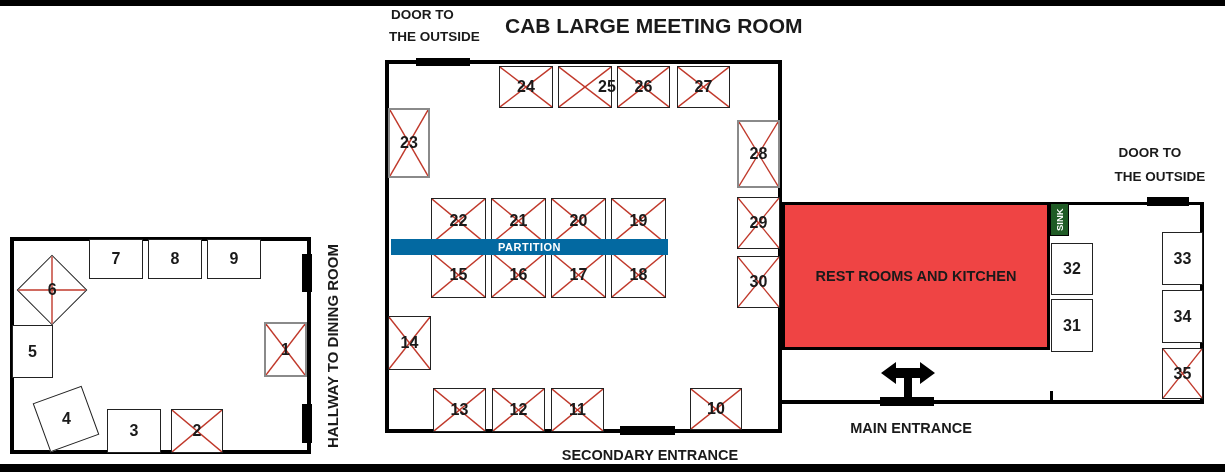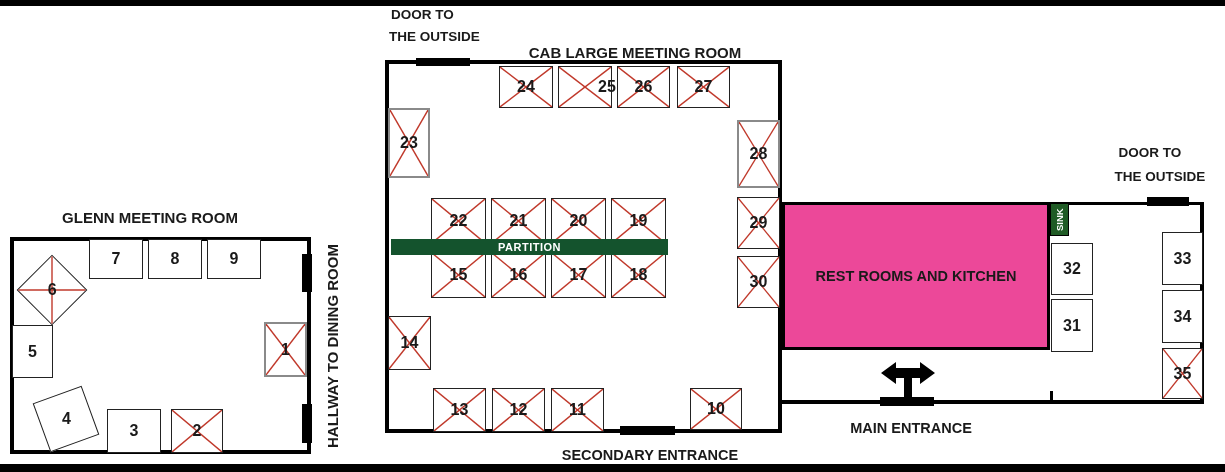--- a/index.html
+++ b/index.html
@@ -13,44 +13,43 @@
   .wall{position:absolute;box-sizing:border-box;}
   .room-border{border:4px solid #000;background:transparent;}
   .solid{background:#000;}
   .door{position:absolute;background:#000;z-index:6;}
   .vtext{writing-mode:vertical-rl;transform:rotate(180deg);}
   .table{position:absolute;box-sizing:border-box;border:1.5px solid #222;background:#fff;
          display:flex;align-items:center;justify-content:center;z-index:3;}
   .table.gray{border:2px solid #8a8a8a;}
   .table .num{font-weight:bold;font-size:16px;z-index:2;line-height:1;}
   .table svg.xmark{position:absolute;left:0;top:0;width:100%;height:100%;z-index:1;}
-  .partition{position:absolute;background:#14532d;color:#fff;display:flex;align-items:center;
+  .partition{position:absolute;background:#0369a1;color:#fff;display:flex;align-items:center;
              justify-content:center;font-weight:bold;font-size:11px;letter-spacing:.5px;z-index:5;}
   .sink{position:absolute;background:#1f5b25;border:1px solid #000;color:#fff;
         display:flex;align-items:center;justify-content:center;font-weight:bold;
         font-size:9.5px;z-index:6;}
-  .restrooms{position:absolute;box-sizing:border-box;border:3px solid #000;background:#ec4899;
+  .restrooms{position:absolute;box-sizing:border-box;border:3px solid #000;background:#ef4444;
              display:flex;align-items:center;justify-content:center;z-index:4;}
   .arrow-wrap{position:absolute;z-index:6;}
 </style>
 </head>
 <body>
 
 <div class="canvas">
 
   <div class="frame" style="top:0;height:6px;"></div>
   <div class="frame" style="top:464px;height:8px;"></div>
 
-  <div class="lbl center" style="left:30px;top:209px;width:240px;font-size:15px;">GLENN MEETING ROOM</div>
   <div class="wall room-border" style="left:10px;top:237px;width:301px;height:217px;"></div>
   <div class="door" style="left:302px;top:254px;width:10px;height:38px;"></div>
   <div class="door" style="left:302px;top:404px;width:10px;height:39px;"></div>
   <div class="lbl vtext" style="left:324px;top:250px;height:198px;font-size:15px;text-align:center;">HALLWAY TO DINING ROOM</div>
 
-  <div class="lbl center" style="left:505px;top:14px;width:260px;font-size:15px;margin-top:30px;">CAB LARGE MEETING ROOM</div>
+  <div class="lbl center" style="left:505px;top:14px;width:260px;font-size:21px;">CAB LARGE MEETING ROOM</div>
   <div class="lbl" style="left:391px;top:7px;font-size:13.5px;">DOOR TO</div>
   <div class="lbl" style="left:389px;top:29px;font-size:13.5px;">THE OUTSIDE</div>
   <div class="wall room-border" style="left:385px;top:60px;width:397px;height:373px;"></div>
   <div class="door" style="left:416px;top:58px;width:54px;height:8px;"></div>
   <div class="door" style="left:620px;top:426px;width:55px;height:9px;"></div>
   <div class="lbl center" style="left:560px;top:447px;width:180px;font-size:14.5px;">SECONDARY ENTRANCE</div>
   <div class="partition" style="left:391px;top:239px;width:277px;height:16px;">
     <span>PARTITION</span>
   </div>
 

